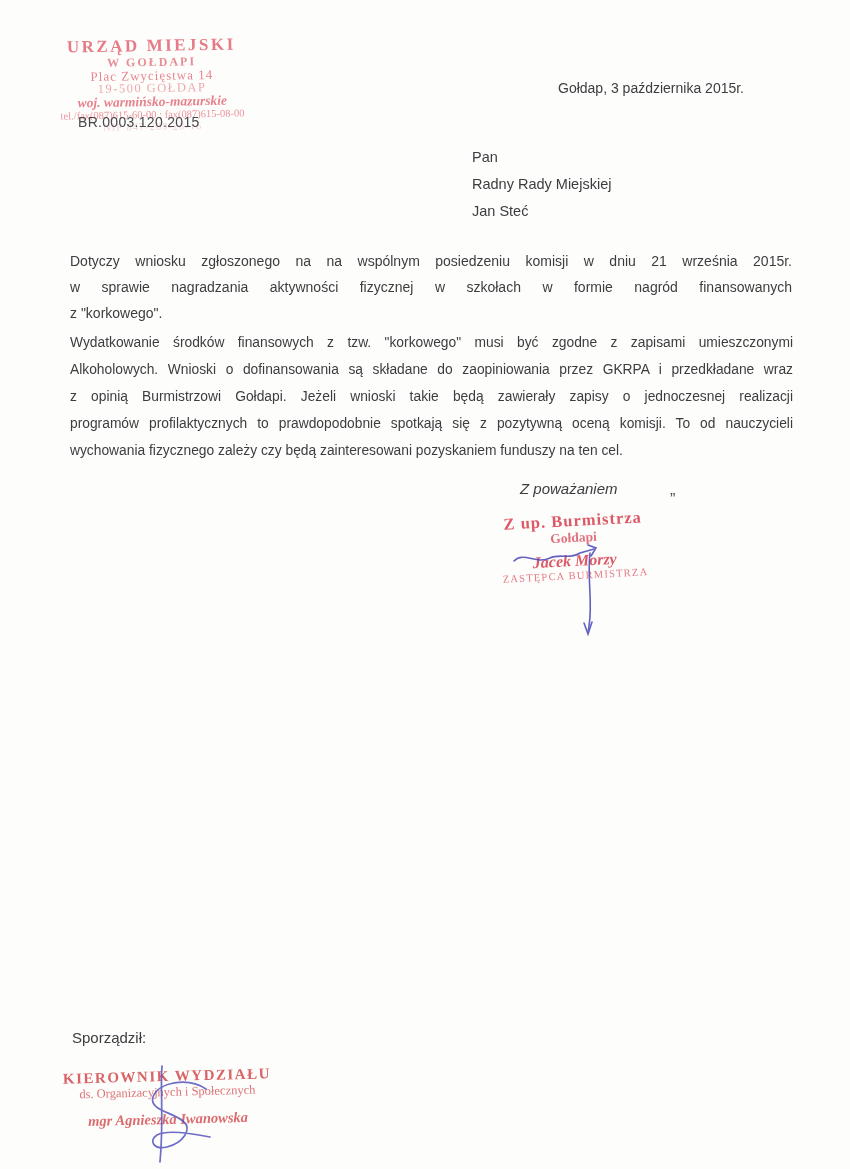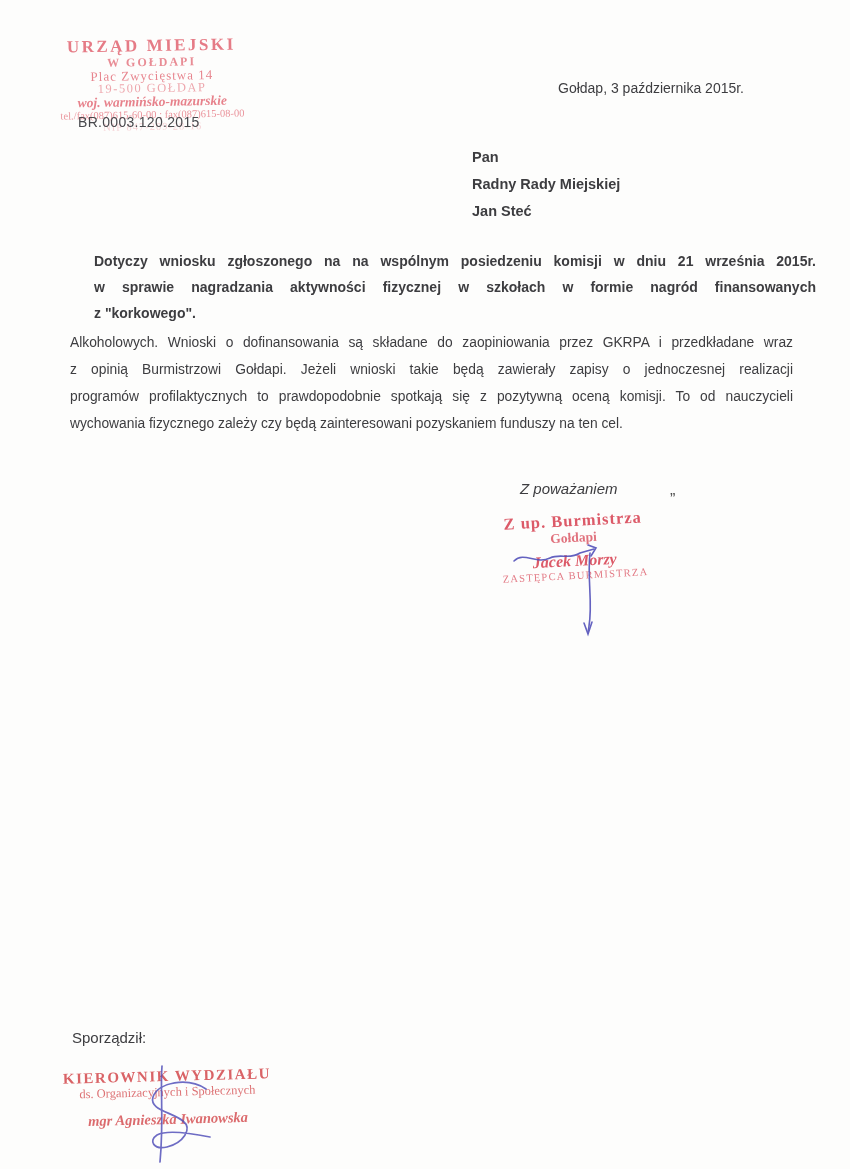--- a/index.html
+++ b/index.html
@@ -15,23 +15,23 @@
   }
   .lh-1{font-size:17px;font-weight:bold;letter-spacing:2.5px;line-height:19px;opacity:.92;white-space:nowrap;}
   .lh-2{font-size:12px;font-weight:bold;letter-spacing:2px;line-height:14px;opacity:.8;}
   .lh-3{font-size:13px;letter-spacing:1px;line-height:13px;opacity:.85;white-space:nowrap;}
   .lh-4{font-size:12.5px;letter-spacing:1.5px;line-height:12.5px;opacity:.62;}
   .lh-5{font-size:13.5px;font-weight:bold;font-style:italic;line-height:14px;opacity:.88;white-space:nowrap;}
   .lh-6{font-size:10.5px;line-height:12px;opacity:.75;white-space:nowrap;}
   .lh-7{font-size:10.5px;letter-spacing:1px;line-height:11px;opacity:.3;}
   .refnum{position:absolute;left:78px;top:114px;font-size:14px;letter-spacing:.3px;color:#47484c;}
   .dateline{position:absolute;left:558px;top:80px;font-size:14px;}
-  .recipient{position:absolute;left:472px;top:144px;font-weight:bold;font-size:14.5px;line-height:27px;}
+  .recipient{position:absolute;left:472px;top:144px;font-weight:normal;font-size:14.5px;line-height:27px;}
   
-  .subject{position:absolute;left:70px;top:248px;width:722px;font-weight:bold;font-size:14px;line-height:26px;margin-left:24px;}
+  .subject{position:absolute;left:70px;top:248px;width:722px;font-weight:normal;font-size:14px;line-height:26px;}
   .bodytext{position:absolute;left:70px;top:329px;width:723px;font-size:13.8px;line-height:27px;}
   .jline{text-align:justify;text-align-last:justify;}
   .lline{text-align:left;}
   .valediction{position:absolute;left:520px;top:480px;font-style:italic;font-size:15px;}
   .stray-quote{position:absolute;left:670px;top:491px;font-size:16px;color:#4a4a4a;}
   
   .sig-stamp{
     position:absolute;left:488px;top:511px;width:172px;text-align:center;
     transform:rotate(-3deg);color:#dc5a68;font-family:"Liberation Serif",serif;
   }
@@ -76,20 +76,21 @@
     <div>Jan Steć</div>
   </div>
 
   <div class="subject">
     <div class="jline">Dotyczy wniosku zgłoszonego na na wspólnym posiedzeniu komisji w dniu 21 września 2015r.</div>
     <div class="jline">w sprawie nagradzania aktywności fizycznej w szkołach w formie nagród finansowanych</div>
     <div class="lline">z "korkowego".</div>
   </div>
 
   <div class="bodytext">
+    <div class="jline">Wydatkowanie środków finansowych z tzw. "korkowego" musi być zgodne z zapisami umieszczonymi</div>
     <div class="jline">Alkoholowych. Wnioski o dofinansowania są składane do zaopiniowania przez GKRPA i przedkładane wraz</div>
     <div class="jline">z opinią Burmistrzowi Gołdapi. Jeżeli wnioski takie będą zawierały zapisy o jednoczesnej realizacji</div>
     <div class="jline">programów profilaktycznych to prawdopodobnie spotkają się z pozytywną oceną komisji. To od nauczycieli</div>
     <div class="lline">wychowania fizycznego zależy czy będą zainteresowani pozyskaniem funduszy na ten cel.</div>
   </div>
 
   <div class="valediction">Z poważaniem</div>
   <div class="stray-quote">”</div>
 
   <div class="sig-stamp">

